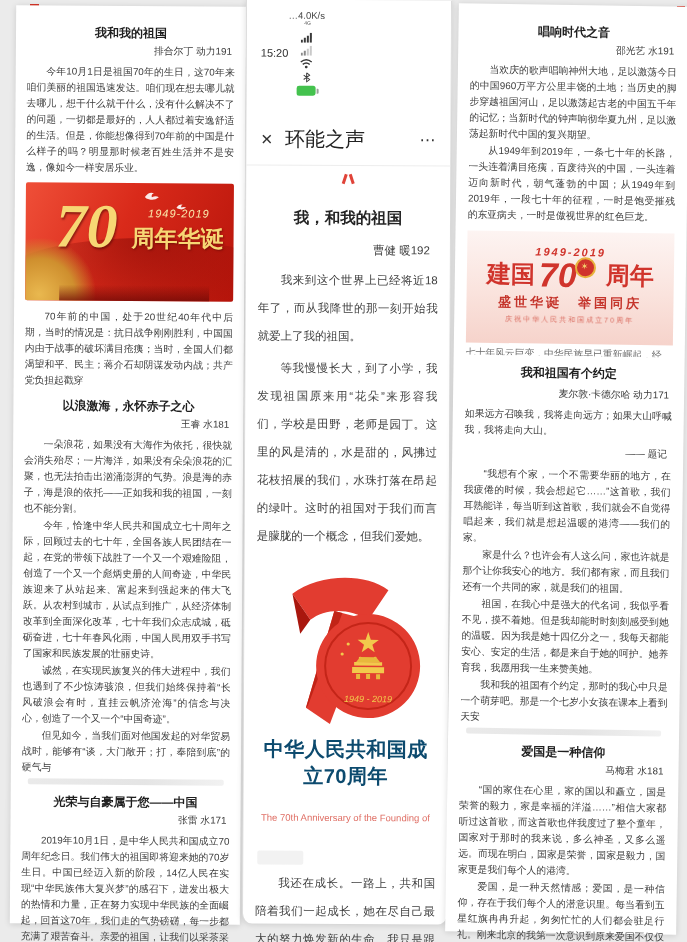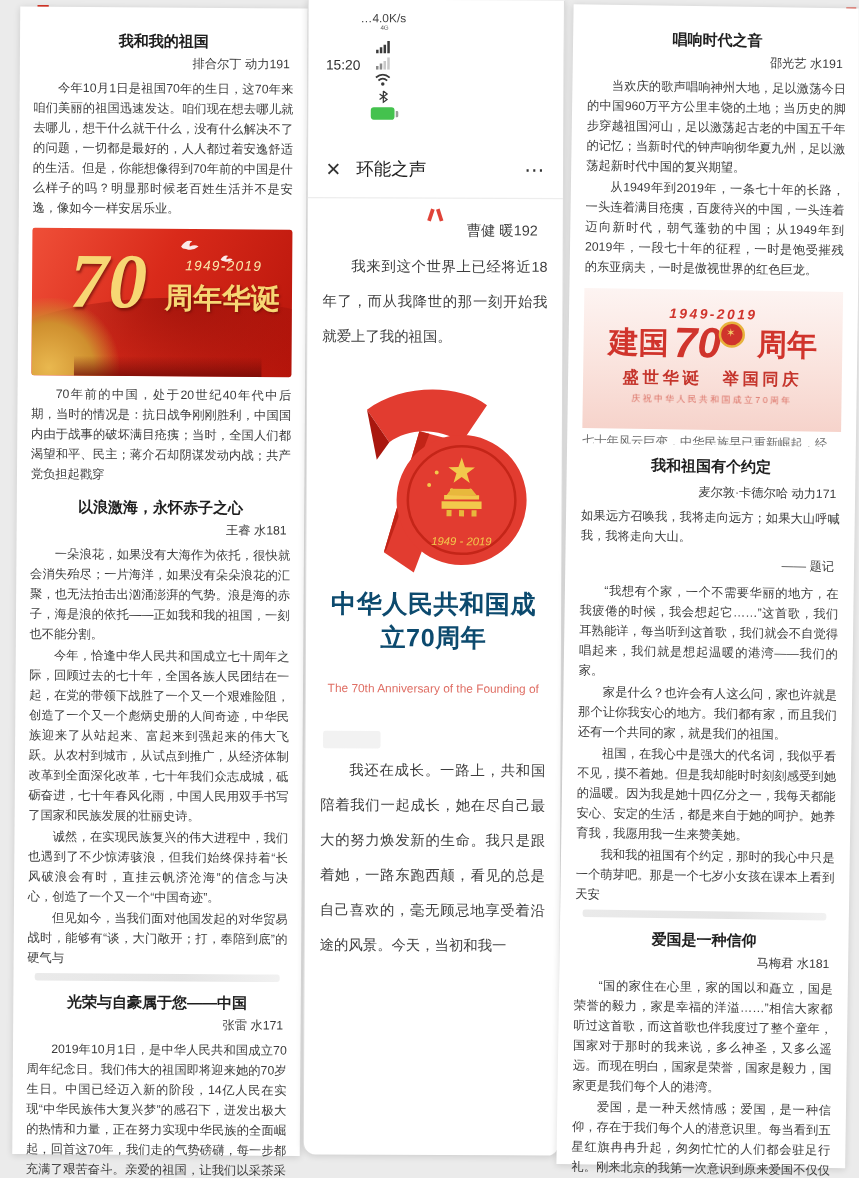--- a/index.html
+++ b/index.html
@@ -53,21 +53,21 @@
 
   
   .status{display:flex;justify-content:flex-start;align-items:center;font-size:11px;color:#2e2e2e;margin:4px 2px 0 2px;}
   .sticons{display:flex;align-items:center;gap:3px;flex-direction:column;}
   .net{font-size:9.5px;color:#444;}
   .sim4g{font-size:5px;color:#555;position:relative;top:-4px;margin-right:-2px;}
   .batt{width:19px;height:10px;border-radius:2.5px;background:#44c24e;position:relative;display:inline-block;}
   .batt:after{content:"";position:absolute;right:-3px;top:2.5px;width:2px;height:5px;background:#9aa09a;border-radius:0 1px 1px 0;}
   .nav{display:flex;align-items:center;margin:30px 2px 0 2px;font-size:14px;color:#222;}
   .nav .x{font-size:15px;color:#333;cursor:pointer;}
-  .nav .ttl{margin-left:12px;font-size:14px;color:#222;}
+  .nav .ttl{margin-left:12px;font-size:20px;color:#222;}
   .nav .more{margin-left:auto;font-size:16px;letter-spacing:1px;color:#333;cursor:pointer;}
   .pdivider{border-top:1px solid #ededed;margin:12px -12px 0 -12px;}
   .redmark{width:16px;height:10px;margin:8px auto 0 auto;position:relative;}
   .redmark i{position:absolute;top:0;width:3px;height:10px;background:#e04338;display:block;}
   .redmark i:first-child{left:3px;transform:rotate(18deg);}
   .redmark i:last-child{right:3px;transform:rotate(-18deg);}
   .ptitle{text-align:center;font-size:15.5px;font-weight:bold;color:#242424;margin:24px 0 14px 0;}
   .pauthor{text-align:right;font-size:11.5px;color:#3d3d3d;margin:0 8px 8px 0;}
   .pt{font-size:11.5px;line-height:28px;color:#3e3e3e;text-align:justify;text-indent:2em;margin:4px 0;}
   .emblemwrap{display:flex;justify-content:center;margin:16px 0 2px 0;}
@@ -174,23 +174,25 @@
     <span class="ttl">环能之声</span>
     <span class="more">⋯</span>
   </div>
   <div class="pdivider"></div>
 
   <div class="redmark">
       <i></i>
       <i></i>
     </div>
 
+  <h1 class="ptitle">我，和我的祖国</h1>
   <div class="pauthor">曹健 暖192</div>
 
   <p class="pt">我来到这个世界上已经将近18年了，而从我降世的那一刻开始我就爱上了我的祖国。</p>
+  <p class="pt">等我慢慢长大，到了小学，我发现祖国原来用“花朵”来形容我们，学校是田野，老师是园丁。这里的风是清的，水是甜的，风拂过花枝招展的我们，水珠打落在昂起的绿叶。这时的祖国对于我们而言是朦胧的一个概念，但我们爱她。</p>
 
   <div class="emblemwrap">
     <svg width="156" height="168" viewBox="0 0 156 168">
       <path d="M24 28 C 50 8, 96 6, 120 24 L 100 54 C 80 41, 56 43, 42 54 Z" fill="#e23c30"></path>
       <path d="M24 28 L 42 54 L 32 68 Z" fill="#a9170e"></path>
       <path d="M66 45 L 101 54 L 62 158 L 38 142 Z" fill="#e23c30"></path>
       <path d="M66 45 L 74 47 L 40 140 L 38 142 Z" fill="#c12417"></path>
       <circle cx="100" cy="100" r="52" fill="#e23c30"></circle>
       <circle cx="100" cy="100" r="43" fill="none" stroke="#c42518" stroke-width="2"></circle>
       <polygon points="100,66 102.6,73.6 110.6,73.8 104.2,78.6 106.5,86.2 100,81.6 93.5,86.2 95.8,78.6 89.4,73.8 97.4,73.6" fill="#f2c94c"></polygon>

